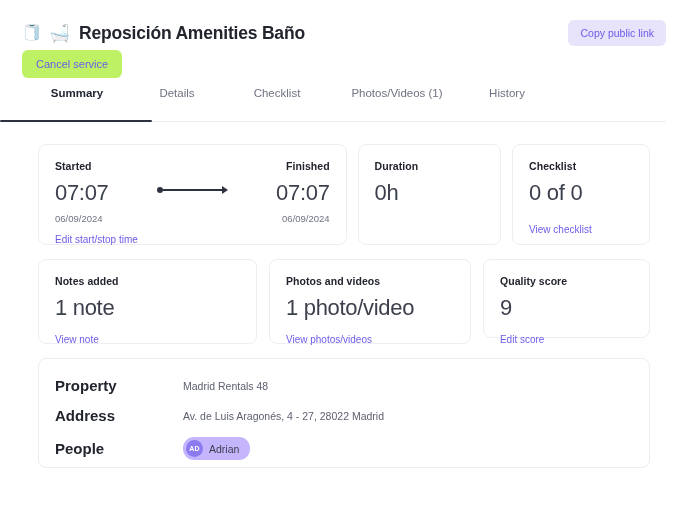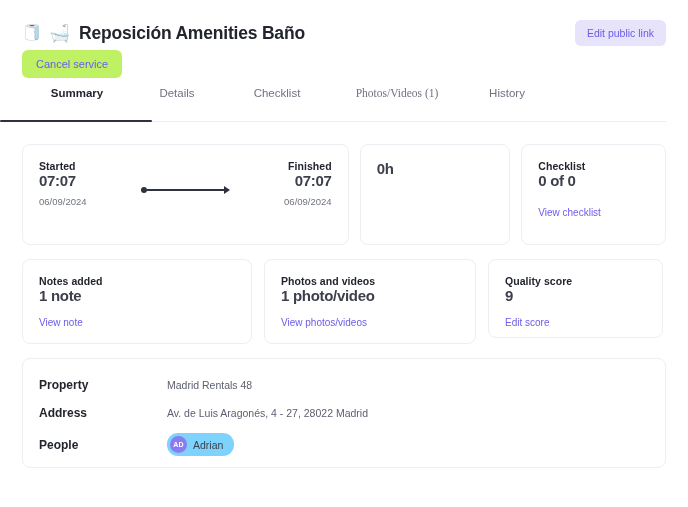--- a/index.html
+++ b/index.html
@@ -114,25 +114,25 @@
     position: absolute;
     left: -22px; right: -20px; bottom: 0;
     height: 2.5px;
     background: #2e3140;
     border-radius: 2px;
     z-index: 2;
   }
   .tab-w-1 { width: 110px; }
   .tab-w-2 { width: 90px; }
   .tab-w-3 { width: 110px; }
-  .tab-w-4 { width: 130px; font-family: Liberation Serif, serif; }
+  .tab-w-4 { width: 130px; }
   .tab-w-5 { width: 90px; }
 
   
-  .content { padding: 0 22px; }
+  .content { padding: 0 38px; }
 
   .row1 {
     display: flex;
     gap: 11px;
     margin-top: 22px;
   }
   .row2 {
     display: flex;
     gap: 12px;
     margin-top: 14px;
@@ -145,23 +145,24 @@
     padding: 15px 16px 13px 16px;
     position: relative;
   }
   .card-label {
     font-size: 10.5px;
     font-weight: bold;
     color: #22252e;
     letter-spacing: 0.05px;
   }
   .card-value {
-    font-size: 15px;
-    font-weight: 700;
+    font-size: 22px;
+    font-weight: 400;
     color: #3c3f4c;
+    margin-top: 8px;
     letter-spacing: -0.3px;
   }
   .card-sub {
     font-size: 9.5px;
     color: #6f7281;
     margin-top: 7px;
   }
   .card-link {
     font-size: 10px;
     color: #6c5ce7;
@@ -240,33 +241,33 @@
   .detail-row {
     display: flex;
     align-items: center;
     margin-bottom: 13px;
     min-height: 15px;
   }
   .detail-row:last-child { margin-bottom: 0; }
   .detail-key {
     width: 128px;
     flex: 0 0 128px;
-    font-size: 12px;
+    font-size: 15px;
     font-weight: bold;
     color: #22252e;
   }
   .detail-val {
     font-size: 10.5px;
     color: #5d6070;
   }
   .people-chip {
     display: inline-flex;
     align-items: center;
     gap: 6px;
-    background: #7dd3fc;
+    background: #c4b5fd;
     border-radius: 11px;
     padding: 3px 11px 3px 3px;
     cursor: pointer;
   }
   .avatar {
     width: 17px; height: 17px;
     border-radius: 50%;
     background: #8a7cf0;
     color: #ffffff;
     font-size: 7px;
@@ -286,21 +287,21 @@
 <body>
 
 <div class="page">
 
   <div class="header-row">
     <div class="title-block">
       <span class="emoji emoji-paper">🧻</span>
       <span class="emoji">🛁</span>
       <span class="page-title">Reposición Amenities Baño</span>
     </div>
-    <button class="copy-link-btn">Edit public link</button>
+    <button class="copy-link-btn">Copy public link</button>
   </div>
 
   <div class="cancel-row">
     <button class="cancel-btn">Cancel service</button>
   </div>
 
   <div class="tabs">
     <div class="tab active tab-w-1">Summary</div>
     <div class="tab tab-w-2">Details</div>
     <div class="tab tab-w-3">Checklist</div>
@@ -325,23 +326,25 @@
               <span class="arrow-line"></span>
               <span class="arrow-head"></span>
             </div>
           </div>
           <div class="tl-col right">
             <div class="card-label">Finished</div>
             <div class="card-value">07:07</div>
             <div class="card-sub">06/09/2024</div>
           </div>
         </div>
+        <span class="card-link">Edit start/stop time</span>
       </div>
 
       <div class="card card-duration">
+        <div class="card-label">Duration</div>
         <div class="card-value">0h</div>
       </div>
 
       <div class="card card-checklist">
         <div class="card-label">Checklist</div>
         <div class="card-value">0 of 0</div>
         <span class="card-link">View checklist</span>
       </div>
 
     </div>

